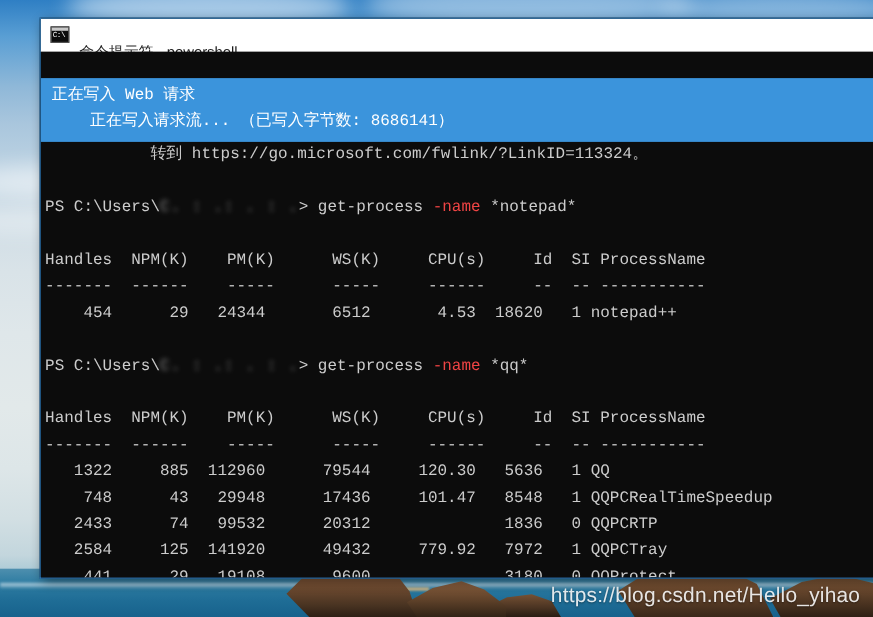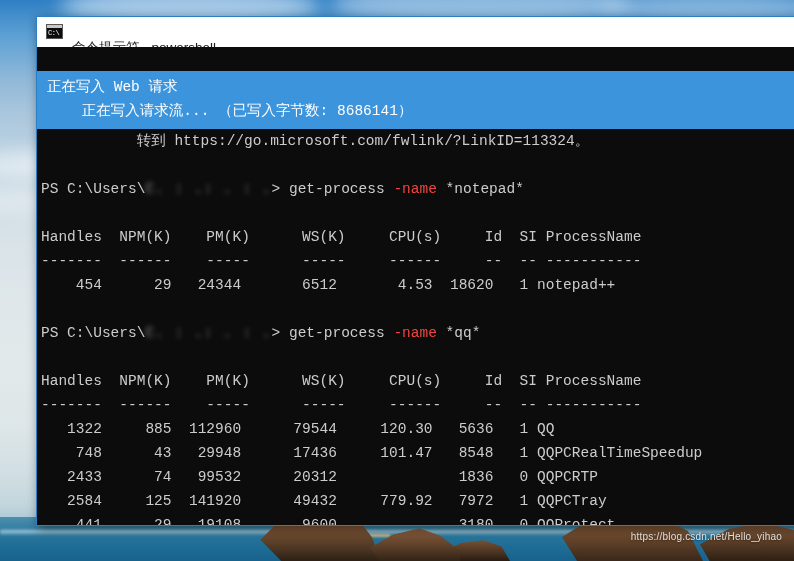--- a/index.html
+++ b/index.html
@@ -102,21 +102,21 @@
     background: rgba(255,196,120,0.75);
     filter: blur(1.2px);
   }
 
   
   .watermark {
     position: absolute;
     right: 12px;
     top: 531px;
     color: rgba(255,255,255,0.88);
-    font-size: 10px;
+    font-size: 19px;
     letter-spacing: 0.2px;
     text-shadow: 0 1px 2px rgba(0,0,0,0.45);
     font-family: "Liberation Sans", sans-serif;
     white-space: nowrap;
   }
 
   
   #console-window {
     position: absolute;
     left: 36px;

